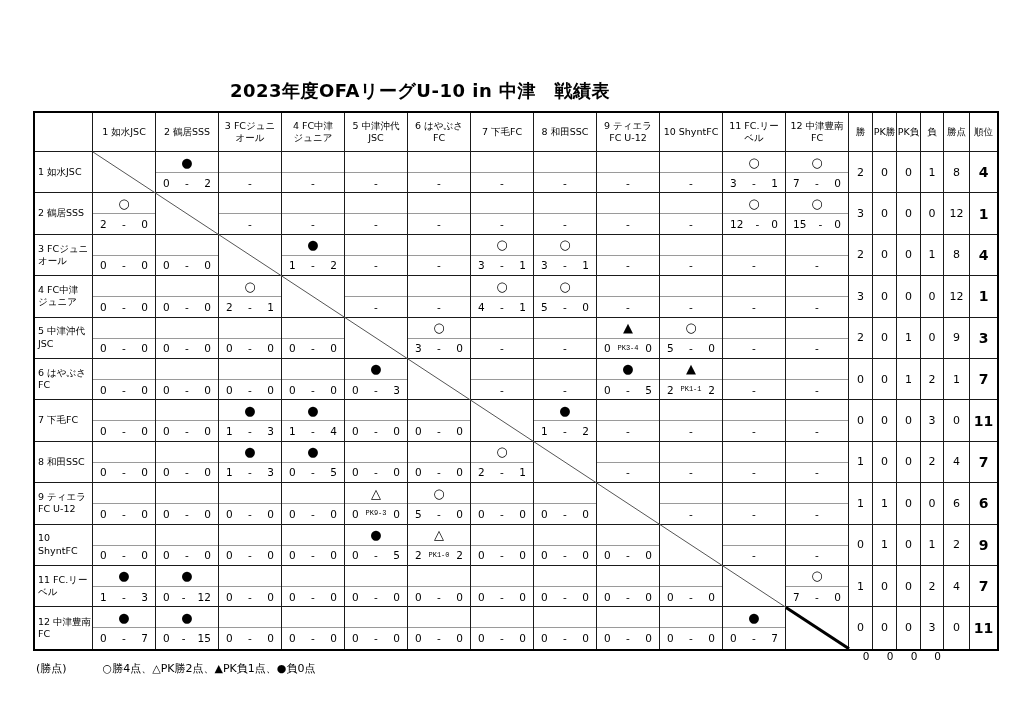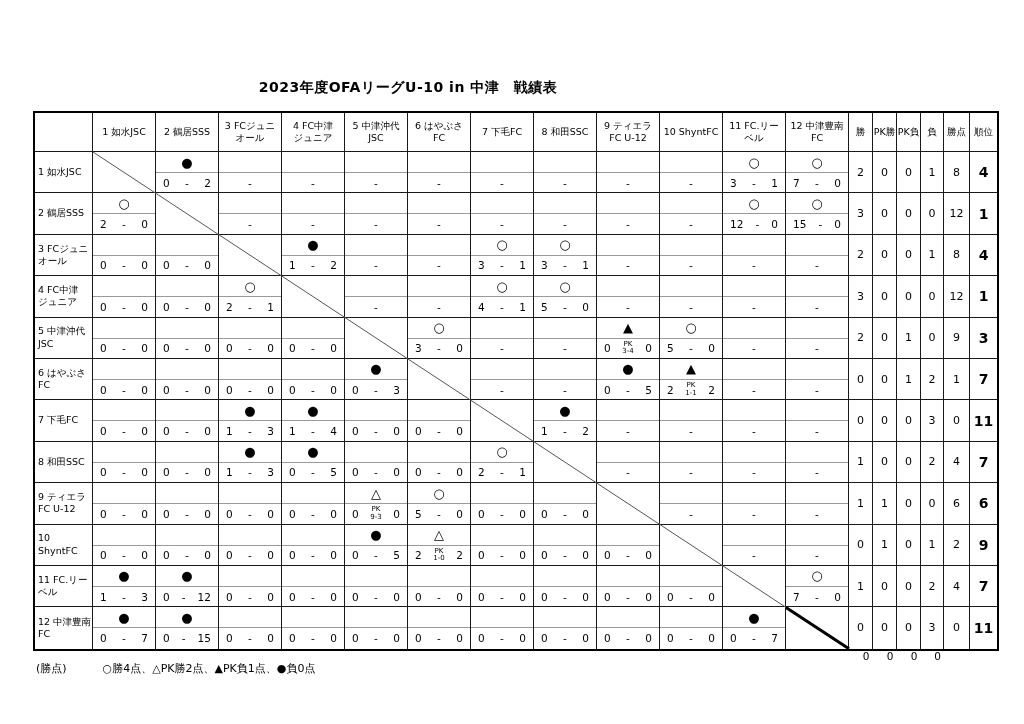--- a/index.html
+++ b/index.html
@@ -1,19 +1,19 @@
 <!DOCTYPE html>
 <html><head>
 <meta charset="utf-8">
 <style>
   html,body{margin:0;padding:0;background:#fff;}
   body{width:1024px;height:724px;position:relative;overflow:hidden;
        font-family:"DejaVu Sans","Liberation Sans",sans-serif;color:#000;}
-  .title{position:absolute;top:79px;left:0;width:816px;text-align:center;
-         font-size:14px;font-weight:bold;letter-spacing:0.5px;}
+  .title{position:absolute;top:79px;left:12px;width:816px;text-align:center;
+         font-size:18px;font-weight:bold;letter-spacing:0.5px;}
   .results-table{position:absolute;left:33px;top:111px;border:2px solid #000;
          display:flex;flex-direction:column;background:#fff;justify-content:space-between;}
   .row{display:flex;}
   .cell{box-sizing:border-box;border-right:1px solid #1a1a1a;border-bottom:1px solid #1a1a1a;
         position:relative;background:#fff;}
   .row .cell:last-child{border-right:none;}
   .row:last-child .cell{border-bottom:none;}
   .header-row .cell{height:39px;}
   .data-row .cell{height:41.4px;}
   .corner,.row-label{width:58px;}
@@ -29,21 +29,21 @@
       padding-left:3px;white-space:pre-line;}
   .match{display:flex;flex-direction:column;}
   .match.diag{}
   .mark-zone{height:21px;box-sizing:border-box;border-bottom:1px solid #9a9a9a;
       display:flex;align-items:center;justify-content:center;}
   .mark{font-size:13px;line-height:1;}
   .score-zone{flex:1;display:flex;align-items:center;justify-content:space-between;
       padding:0 7px;font-size:10.5px;}
   .score-zone.only-dash{justify-content:center;}
   .sep{font-size:10.5px;}
-  .pk{display:flex;flex-direction:column;align-items:center;font-size:7px;line-height:1.05;}
+  .pk{display:flex;flex-direction:row;align-items:center;font-size:7px;line-height:1.05;font-family:Liberation Mono, monospace;}
   .stat{display:flex;align-items:center;justify-content:center;font-size:11px;}
   .rank{font-size:14px;font-weight:bold;}
   .diag-svg{position:absolute;left:0;top:0;pointer-events:none;z-index:5;}
   .legend{position:absolute;left:36px;top:653px;font-size:11px;white-space:nowrap;margin-top:8px;}
   .legend .items{margin-left:36px;}
   .column-totals{position:absolute;left:854px;top:650px;display:flex;font-size:10.5px;}
   .column-totals .total{display:inline-block;text-align:center;}
   .column-totals .total:nth-child(1),.column-totals .total:nth-child(2),
   .column-totals .total:nth-child(3){width:24px;}
   .column-totals .total:nth-child(4){width:23px;}

